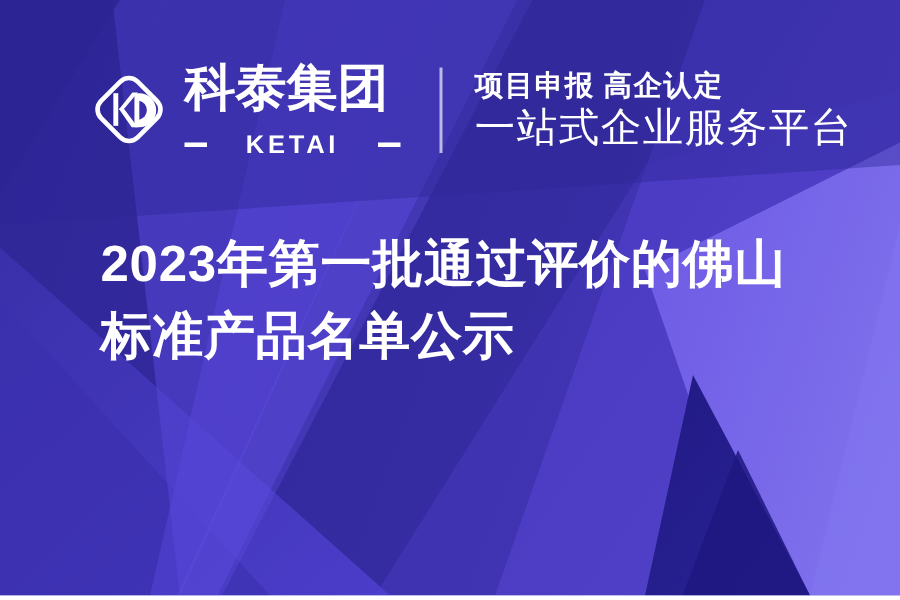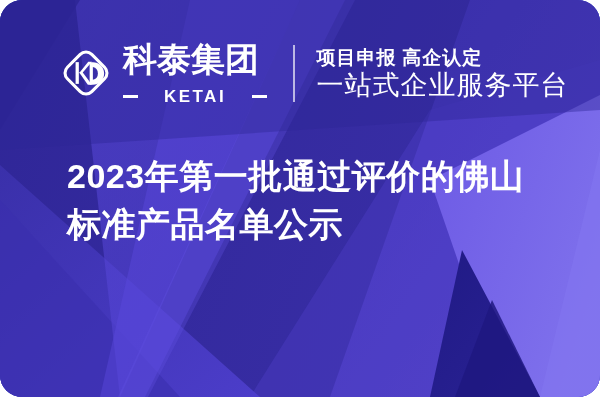--- a/index.html
+++ b/index.html
@@ -13,21 +13,20 @@
     overflow: hidden;
     font-family: "Liberation Sans", "DejaVu Sans", sans-serif;
   }
 
   #banner {
     position: relative;
     width: 600px;
     height: 397px;
     overflow: hidden;
     background: #1d4ed8;
-    border-radius: 22px;
   }
 
   #bg-svg {
     position: absolute;
     left: 0;
     top: 0;
     width: 600px;
     height: 397px;
     display: block;
   }

